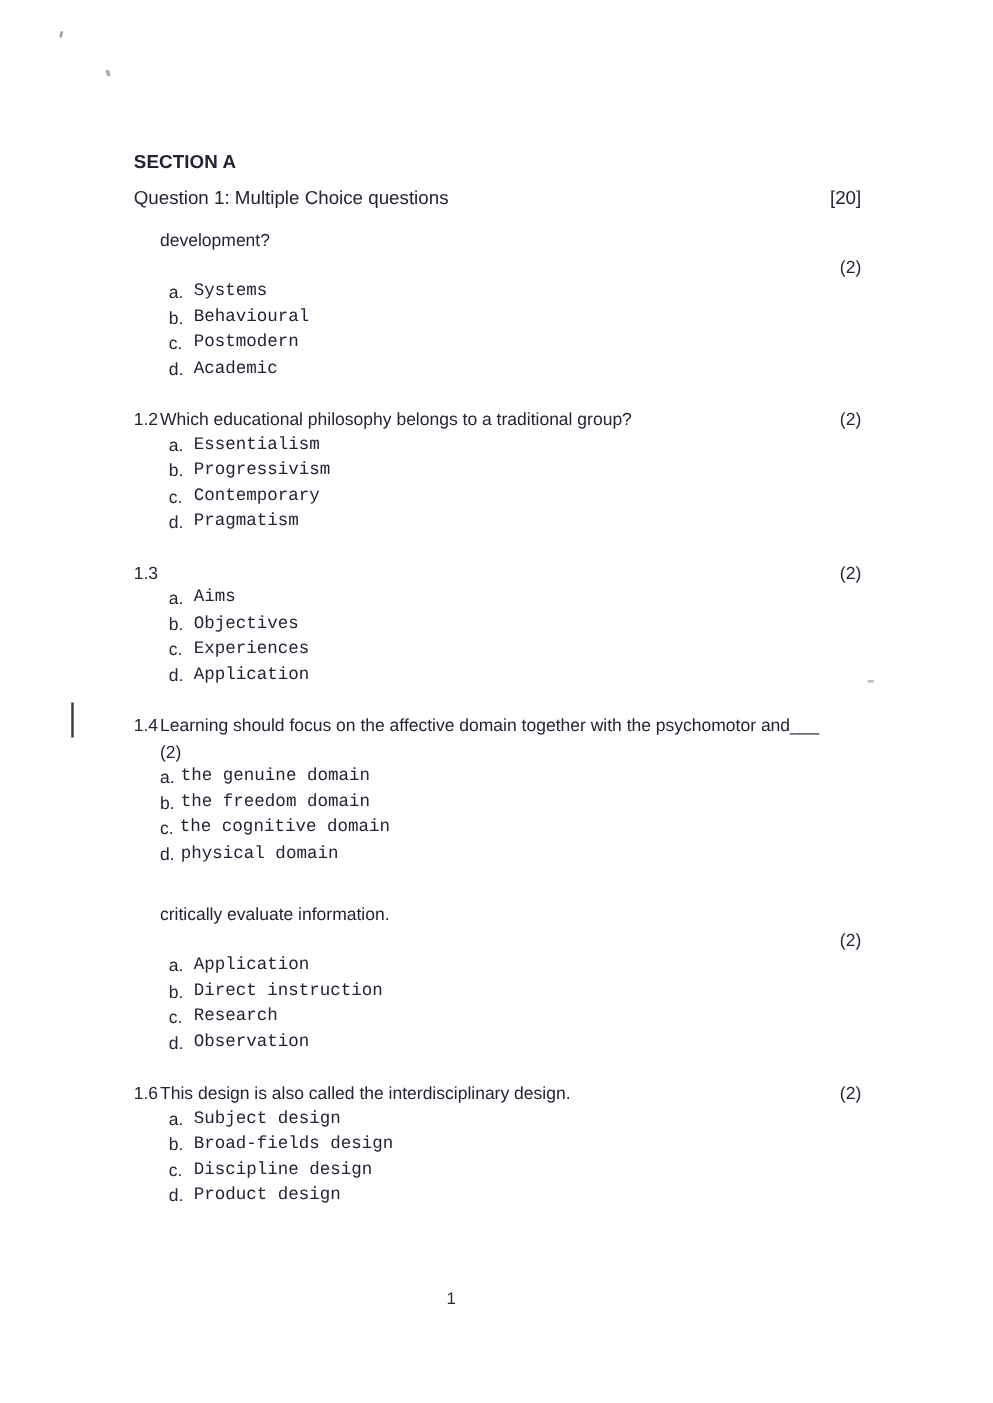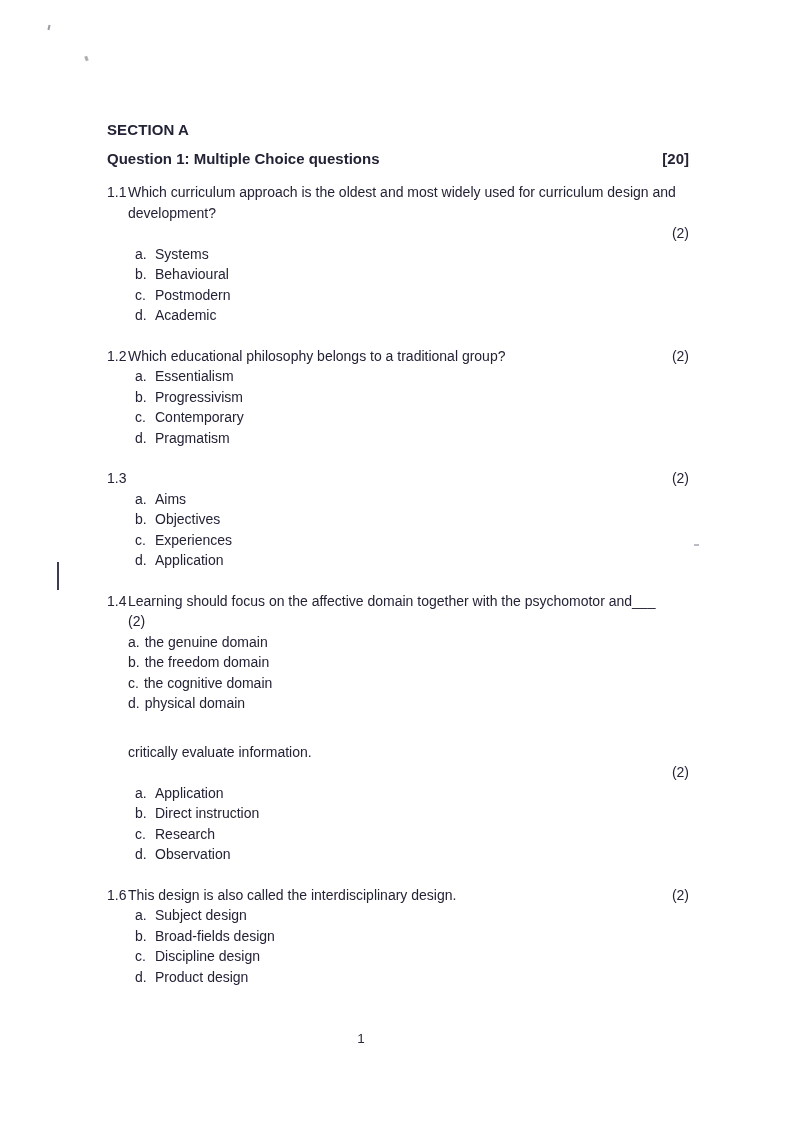--- a/index.html
+++ b/index.html
@@ -14,33 +14,33 @@
   .content{
     position:absolute;left:107px;top:0;width:582px;
   }
   .section-title{
     margin-top:122px;
     font-size:15px;font-weight:bold;line-height:16px;letter-spacing:.1px;
   }
   .q-header{
     display:flex;justify-content:space-between;
     margin-top:13px;
-    font-size:15px;font-weight:bold;line-height:16px;
+    font-size:15px;font-weight:normal;line-height:16px;
   }
   .question{margin-top:20px;font-size:14px;line-height:20.5px;}
   .question.first{margin-top:15px;}
   .question.gap-lg{margin-top:28px;}
   .q-line{display:flex;}
   .q-line span{white-space:pre;}
   .q-number{display:inline-block;width:21px;flex:none;}
   .q-marks{margin-left:auto;}
   .q-cont{margin-left:21px;flex-direction:column;}
   .option{margin-left:28px;display:flex;}
   .option .letter{display:inline-block;width:20px;flex:none;white-space:pre;}
-  .option .text{white-space:pre;}
+  .option .text{white-space:pre;font-family:Liberation Mono, monospace;}
   .question.compact .option{margin-left:21px;}
   .question.compact .option .letter{width:auto;margin-right:5px;}
   .page-number{
     position:absolute;top:1031px;left:0;width:100%;
     text-align:center;font-size:13.5px;color:#2a2a3e;
   }
   
   .speck{position:absolute;background:#9a9aa0;}
   .speck-1{left:48px;top:25px;width:2px;height:5px;transform:rotate(14deg);}
   .speck-2{left:85px;top:56px;width:3px;height:5px;transform:rotate(-20deg);opacity:.8;}
@@ -60,24 +60,20 @@
   <div class="content">
     <div class="section-title">SECTION A</div>
 
     <div class="q-header">
       <span>Question 1: Multiple Choice questions</span>
       <span>[20]</span>
     </div>
 
     <div id="questions">
         <div class="question first">
-          <div class="q-line">
-            <span class="q-number">1.1</span>
-            <span class="q-text">Which curriculum approach is the oldest and most widely used for curriculum design and</span>
-          </div>
           <div class="q-cont q-line">
             <span class="q-text">development?</span>
             <span class="q-marks">(2)</span>
           </div>
           <div class="option">
             <span class="letter">a.</span>
             <span class="text">Systems</span>
           </div>
           <div class="option">
             <span class="letter">b.</span>

